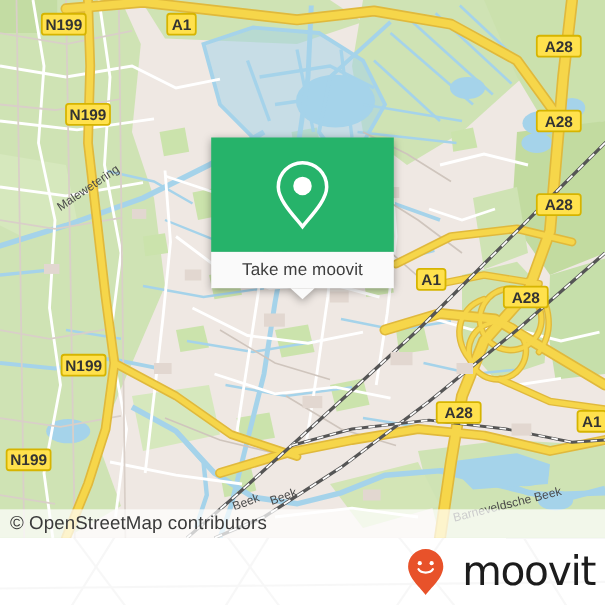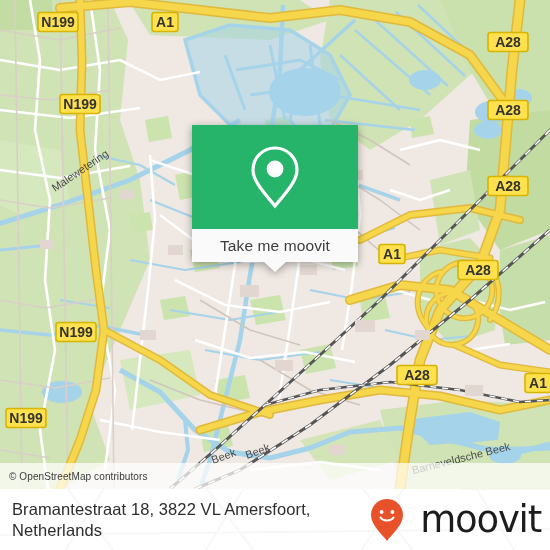--- a/index.html
+++ b/index.html
@@ -15,21 +15,21 @@
   .map{position:absolute;left:0;top:0;width:550px;height:489px;overflow:hidden;background:#eee6e1;}
   .map svg{display:block;}
 
   
   .attrib{
     position:absolute;left:0;bottom:0;width:550px;height:26px;
     background:rgba(255,255,255,0.72);
     display:flex;align-items:center;
   }
   .attrib span{
-    font-size:10px;color:#3a3a3a;padding-left:9px;letter-spacing:.1px;
+    font-size:17px;color:#3a3a3a;padding-left:9px;letter-spacing:.1px;
   }
 
   
   .card{
     position:absolute;left:192px;top:125px;width:166px;
     filter:drop-shadow(0 2px 4px rgba(0,0,0,.35));
   }
   .card-top{
     height:104px;background:#26b36a;
     display:flex;align-items:center;justify-content:center;
@@ -384,24 +384,20 @@
           <path d="M110,-10 L60,70"></path>
         <path d="M200,-10 L260,70"></path>
           <path d="M250,-10 L200,70"></path>
         <path d="M355,-10 L420,70"></path>
           <path d="M410,-10 L355,70"></path>
         <path d="M460,0 L550,0"></path>
           <path d="M0,46 L550,40"></path>
         <path d="M470,-10 L520,70"></path>
       </g>
     </svg>
-    <div class="footer-text">
-      <div>Bramantestraat 18, 3822 VL Amersfoort,</div>
-      <div>Netherlands</div>
-    </div>
     <div class="brand">
       <svg width="34" height="44" viewBox="0 0 34 44">
         <path d="M17 1 C8.2 1 1 8.2 1 17 C1 27.5 13 37 17 43 C21 37 33 27.5 33 17 C33 8.2 25.8 1 17 1 Z" fill="#e8522a"></path>
         <circle cx="11.6" cy="14" r="1.9" fill="#ffffff"></circle>
         <circle cx="22.4" cy="14" r="1.9" fill="#ffffff"></circle>
         <path d="M10.5 19.5 C13 23.5 21 23.5 23.5 19.5" fill="none" stroke="#ffffff" stroke-width="2.1" stroke-linecap="round"></path>
       </svg>
       <span class="brand-word">moovit</span>
     </div>
   </div>

